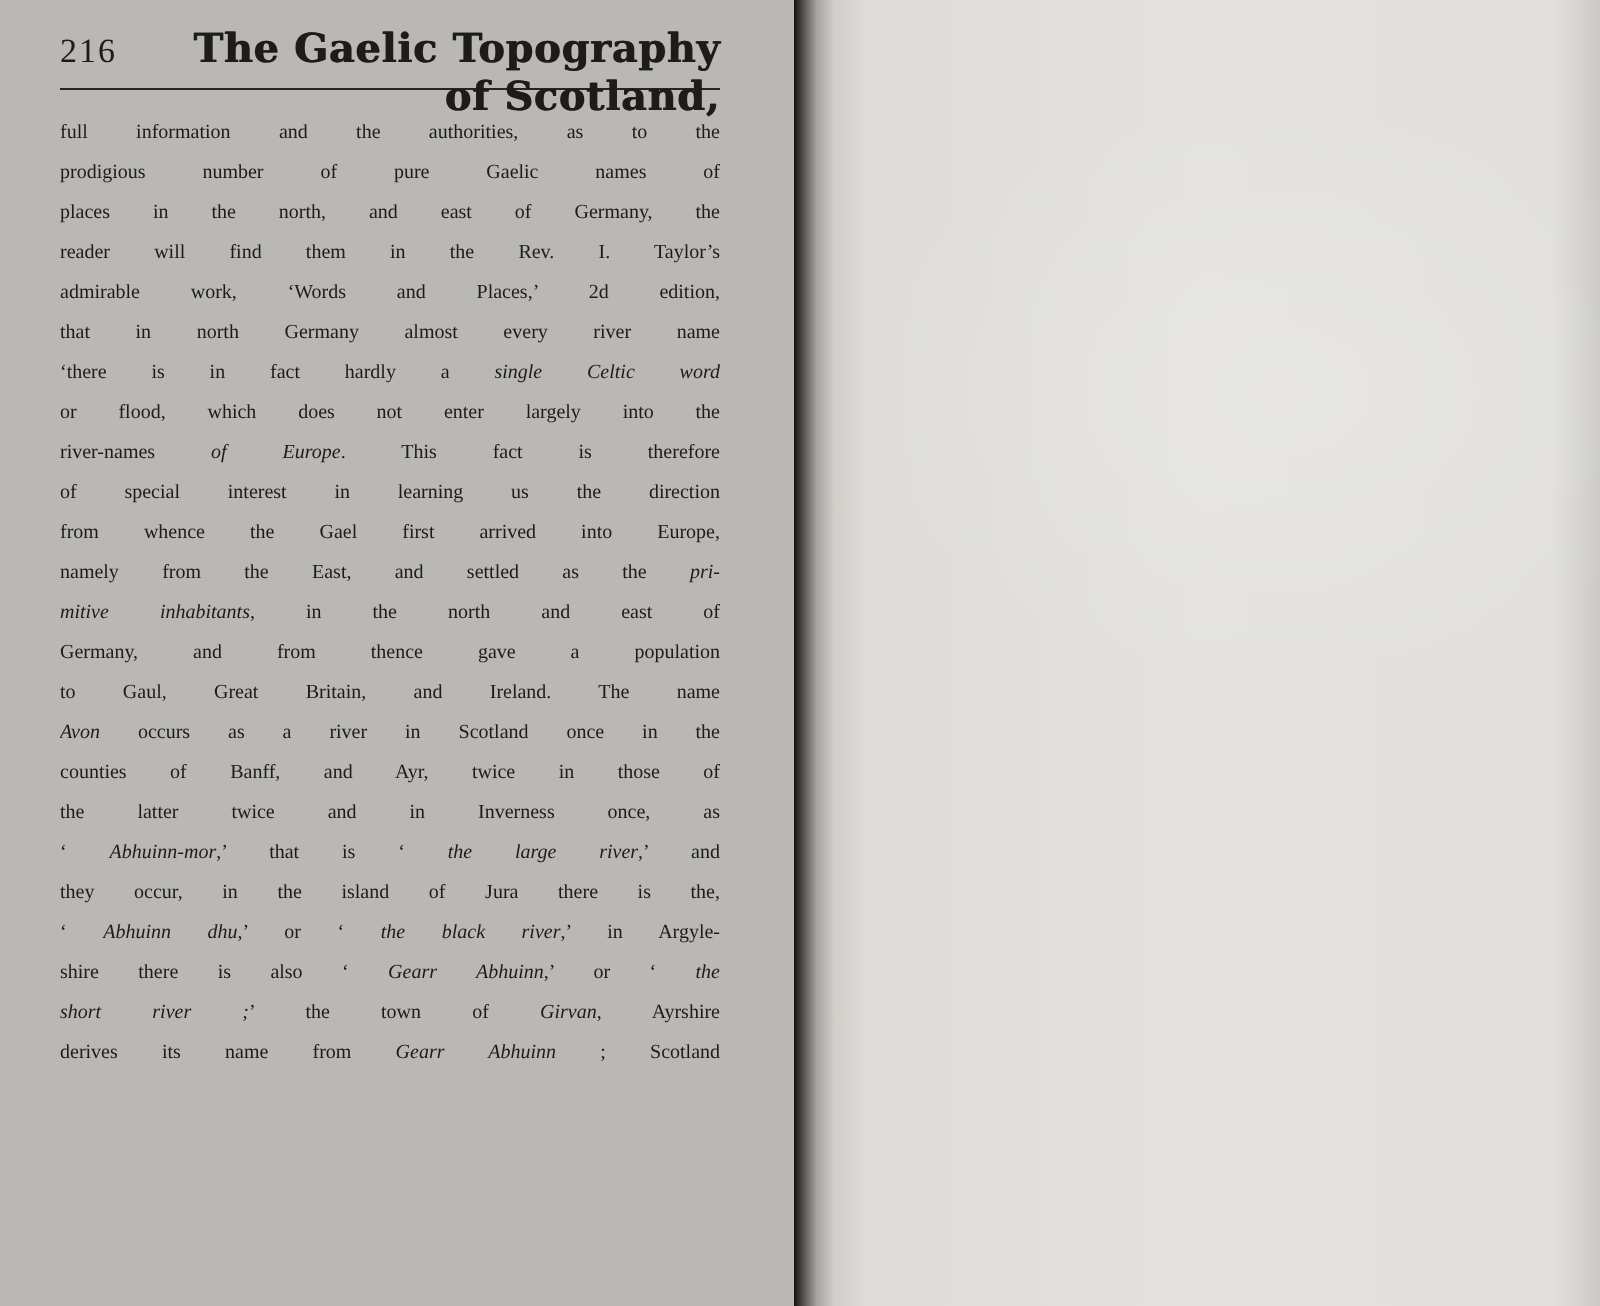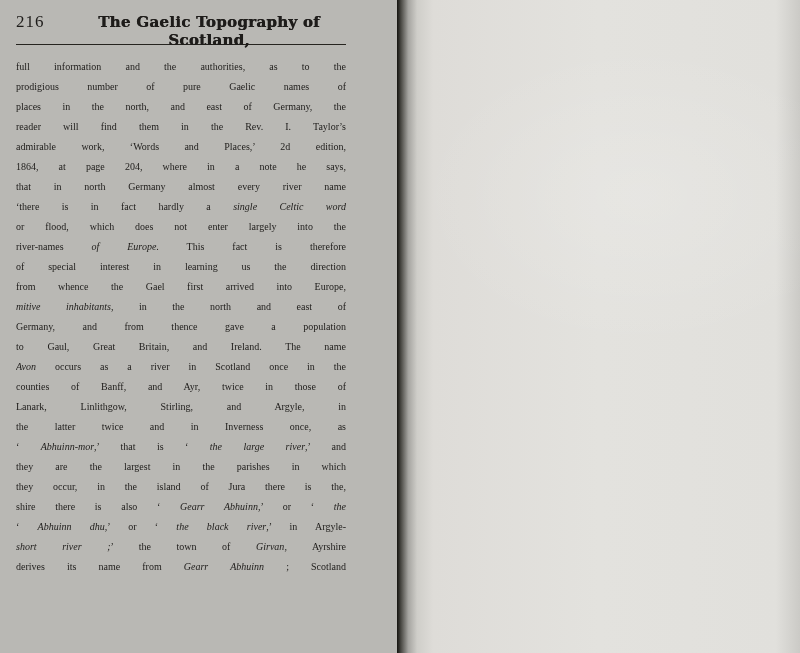--- a/index.html
+++ b/index.html
@@ -6,21 +6,21 @@
   body {
     width:800px; height:653px; overflow:hidden;
     background:#b9b8b4;
     font-family:"Liberation Serif", serif;
     color:var(--ink, #1e1c1a);
   }
   .spread { position:relative; width:800px; height:653px; }
 
   
   .page-left {
-    position:absolute; left:0; top:0; width:397px; height:493px;
+    position:absolute; left:14px; top:0; width:397px; height:493px;
     background:
       radial-gradient(ellipse 300px 200px at 25% 20%, rgba(255,255,255,.18), rgba(255,255,255,0) 70%),
       linear-gradient(to right,
         #dedddao 0%, #dcdbd6 0%, #dbdad5 78%, #c2c1bd 88%,
         #8a8985 94%, #3a3936 97.5%, #121210 100%);
   }
   
   .page-right {
     position:absolute; left:397px; top:0; width:403px; height:653px;
     background:
@@ -29,23 +29,23 @@
         #14130f 0%, #55544f 1.2%, #a5a4a0 2.8%, #cfcec9 5%,
         #dedcd8 9%, #e3e2de 50%, #e1e0dc 94%, #cbcac6 100%);
   }
 
   .page-inner-left  { position:absolute; left:16px;  top:12px; width:330px; }
 
   .running-head { display:flex; align-items:baseline; height:26px; }
   .folio { font-size:17px; letter-spacing:1px; }
   .folio.left  { width:56px; }
   .blackletter {
-    flex:1; text-align:center;
+    flex:1; text-align:right;
     font-family:"DejaVu Serif", serif; font-weight:bold;
-    font-size:15px; letter-spacing:.3px;
+    font-size:20px; letter-spacing:.3px;
     text-shadow:.4px 0 0 currentColor;
   }
   .head-rule { border:none; border-top:1.6px solid #26241f; margin:6px 0 0 0; }
 
   .textcol { margin-top:12px; font-size:10px; }
   .line {
     height:20px; line-height:20px; overflow:hidden;
     text-align:justify; text-align-last:justify; text-justify:inter-word;
     word-spacing:-0.2px;
   }
@@ -61,39 +61,37 @@
         <span class="folio left">216</span>
         <span class="blackletter">The Gaelic Topography of Scotland,</span>
       </div>
       <hr class="head-rule">
       <div class="textcol" id="left-textcol">
           <div class="line"><span>full information and the authorities, as to the</span></div>
           <div class="line"><span>prodigious number of pure Gaelic names of</span></div>
           <div class="line"><span>places in the north, and east of Germany, the</span></div>
           <div class="line"><span>reader will find them in the Rev. I. Taylor’s</span></div>
           <div class="line"><span>admirable work, ‘Words and Places,’ 2d edition,</span></div>
-          <div class="line"><span>1864, at page 204, where in a note he says,</span></div>
           <div class="line"><span>that in north Germany almost every river name</span></div>
           <div class="line"><span>‘there is in fact hardly a </span><i>single Celtic word</i></div>
           <div class="line"><span>or flood, which does not enter largely into the</span></div>
           <div class="line"><span>river-names </span><i>of Europe</i><span>. This fact is therefore</span></div>
           <div class="line"><span>of special interest in learning us the direction</span></div>
           <div class="line"><span>from whence the Gael first arrived into Europe,</span></div>
+          <div class="line"><span>namely from the East, and settled as the </span><i>pri-</i></div>
           <div class="line"><i>mitive inhabitants</i><span>, in the north and east of</span></div>
           <div class="line"><span>Germany, and from thence gave a population</span></div>
           <div class="line"><span>to Gaul, Great Britain, and Ireland. The name</span></div>
           <div class="line"><i>Avon</i><span> occurs as a river in Scotland once in the</span></div>
           <div class="line"><span>counties of Banff, and Ayr, twice in those of</span></div>
-          <div class="line"><span>Lanark, Linlithgow, Stirling, and Argyle, in</span></div>
           <div class="line"><span>the latter twice and in Inverness once, as</span></div>
           <div class="line"><span>‘ </span><i>Abhuinn-mor</i><span>,’ that is ‘ </span><i>the large river</i><span>,’ and</span></div>
-          <div class="line"><span>they are the largest in the parishes in which</span></div>
           <div class="line"><span>they occur, in the island of Jura there is the,</span></div>
+          <div class="line"><span>‘ </span><i>Abhuinn dhu</i><span>,’ or ‘ </span><i>the black river</i><span>,’ in Argyle-</span></div>
           <div class="line"><span>shire there is also ‘ </span><i>Gearr Abhuinn</i><span>,’ or ‘ </span><i>the</i></div>
-          <div class="line"><span>‘ </span><i>Abhuinn dhu</i><span>,’ or ‘ </span><i>the black river</i><span>,’ in Argyle-</span></div>
           <div class="line"><i>short river ;</i><span>’ the town of </span><i>Girvan</i><span>, Ayrshire</span></div>
           <div class="line"><span>derives its name from </span><i>Gearr Abhuinn</i><span> ; Scotland</span></div>
         </div>
     </div>
   </div>
 
   <div class="page-right">
     
   </div>
 

